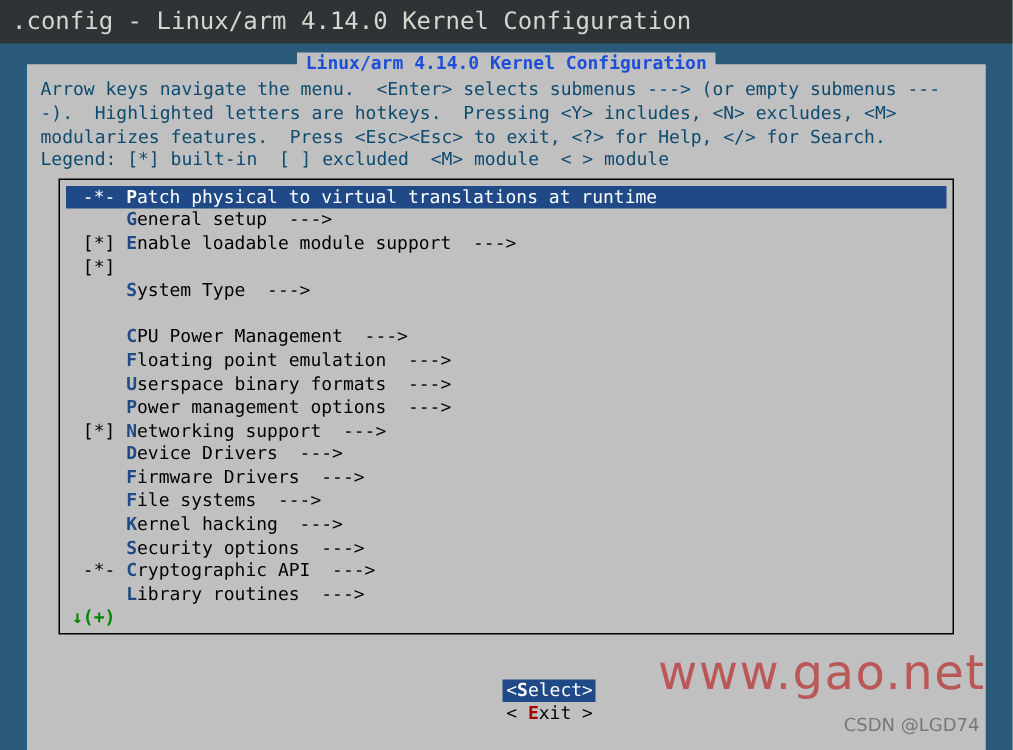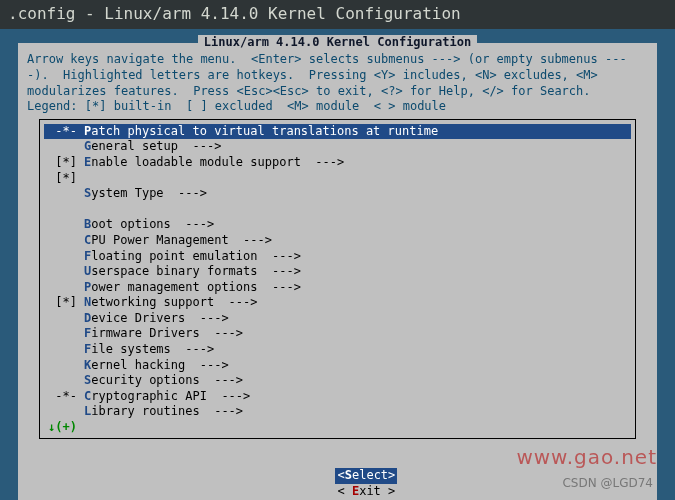--- a/index.html
+++ b/index.html
@@ -23,21 +23,21 @@
   .term {
     padding: 14px 18px 8px 18px;
   }
   .outer-box {
     border: 1px solid #c0c0c0;
     background: #c0c0c0;
     padding: 0;
   }
   .box-title {
     text-align: center;
-    color: #0f172a;
+    color: #1d4ed8;
     background: #c0c0c0;
     padding: 0 6px;
     margin-top: -9px;
     display: table;
     margin-left: auto;
     margin-right: auto;
     font-weight: bold;
   }
   .box-body {
     background: #c0c0c0;
@@ -99,21 +99,21 @@
     background: #204a87;
     color: #fff;
   }
   .btn .hk { color: #a40000; font-weight: bold; }
   .btn-sel .hk { color: #fff; font-weight: bold; }
   .watermark-bg {
     position: absolute;
     right: 18px;
     bottom: 30px;
     color: rgba(180,0,0,0.55);
-    font-size: 20px;
+    font-size: 32px;
     font-family: "DejaVu Sans", Arial, sans-serif;
     letter-spacing: 1px;
     pointer-events: none;
   }
   .watermark-fg {
     position: absolute;
     right: 22px;
     bottom: 8px;
     color: #777;
     font-size: 12px;
@@ -135,21 +135,20 @@
       <div class="help-text">Arrow keys navigate the menu.  &lt;Enter&gt; selects submenus ---&gt; (or empty submenus ----).  Highlighted letters are hotkeys.  Pressing &lt;Y&gt; includes, &lt;N&gt; excludes, &lt;M&gt; modularizes features.  Press &lt;Esc&gt;&lt;Esc&gt; to exit, &lt;?&gt; for Help, &lt;/&gt; for Search.  Legend: [*] built-in  [ ] excluded  &lt;M&gt; module  &lt; &gt; module</div>
 
       <div class="menu-box">
         <div class="menu-list" id="menu-list">
             <div class="menu-row selected"><span class="bracket-col"> -*- </span><span class="label-col"><span class="hotkey">P</span><span>atch physical to virtual translations at runtime</span></span></div>
             <div class="menu-row"><span class="bracket-col">     </span><span class="label-col"><span class="hotkey">G</span><span>eneral setup  ---&gt;</span></span></div>
             <div class="menu-row"><span class="bracket-col"> [*] </span><span class="label-col"><span class="hotkey">E</span><span>nable loadable module support  ---&gt;</span></span></div>
             <div class="menu-row"><span class="bracket-col"> [*] </span></div>
             <div class="menu-row"><span class="bracket-col">     </span><span class="label-col"><span class="hotkey">S</span><span>ystem Type  ---&gt;</span></span></div>
             <div class="menu-row"><span class="bracket-col">     </span></div>
-            <div class="menu-row"><span class="bracket-col">     </span><span class="label-col"><span class="hotkey">B</span><span>oot options  ---&gt;</span></span></div>
             <div class="menu-row"><span class="bracket-col">     </span><span class="label-col"><span class="hotkey">C</span><span>PU Power Management  ---&gt;</span></span></div>
             <div class="menu-row"><span class="bracket-col">     </span><span class="label-col"><span class="hotkey">F</span><span>loating point emulation  ---&gt;</span></span></div>
             <div class="menu-row"><span class="bracket-col">     </span><span class="label-col"><span class="hotkey">U</span><span>serspace binary formats  ---&gt;</span></span></div>
             <div class="menu-row"><span class="bracket-col">     </span><span class="label-col"><span class="hotkey">P</span><span>ower management options  ---&gt;</span></span></div>
             <div class="menu-row"><span class="bracket-col"> [*] </span><span class="label-col"><span class="hotkey">N</span><span>etworking support  ---&gt;</span></span></div>
             <div class="menu-row"><span class="bracket-col">     </span><span class="label-col"><span class="hotkey">D</span><span>evice Drivers  ---&gt;</span></span></div>
             <div class="menu-row"><span class="bracket-col">     </span><span class="label-col"><span class="hotkey">F</span><span>irmware Drivers  ---&gt;</span></span></div>
             <div class="menu-row"><span class="bracket-col">     </span><span class="label-col"><span class="hotkey">F</span><span>ile systems  ---&gt;</span></span></div>
             <div class="menu-row"><span class="bracket-col">     </span><span class="label-col"><span class="hotkey">K</span><span>ernel hacking  ---&gt;</span></span></div>
             <div class="menu-row"><span class="bracket-col">     </span><span class="label-col"><span class="hotkey">S</span><span>ecurity options  ---&gt;</span></span></div>

